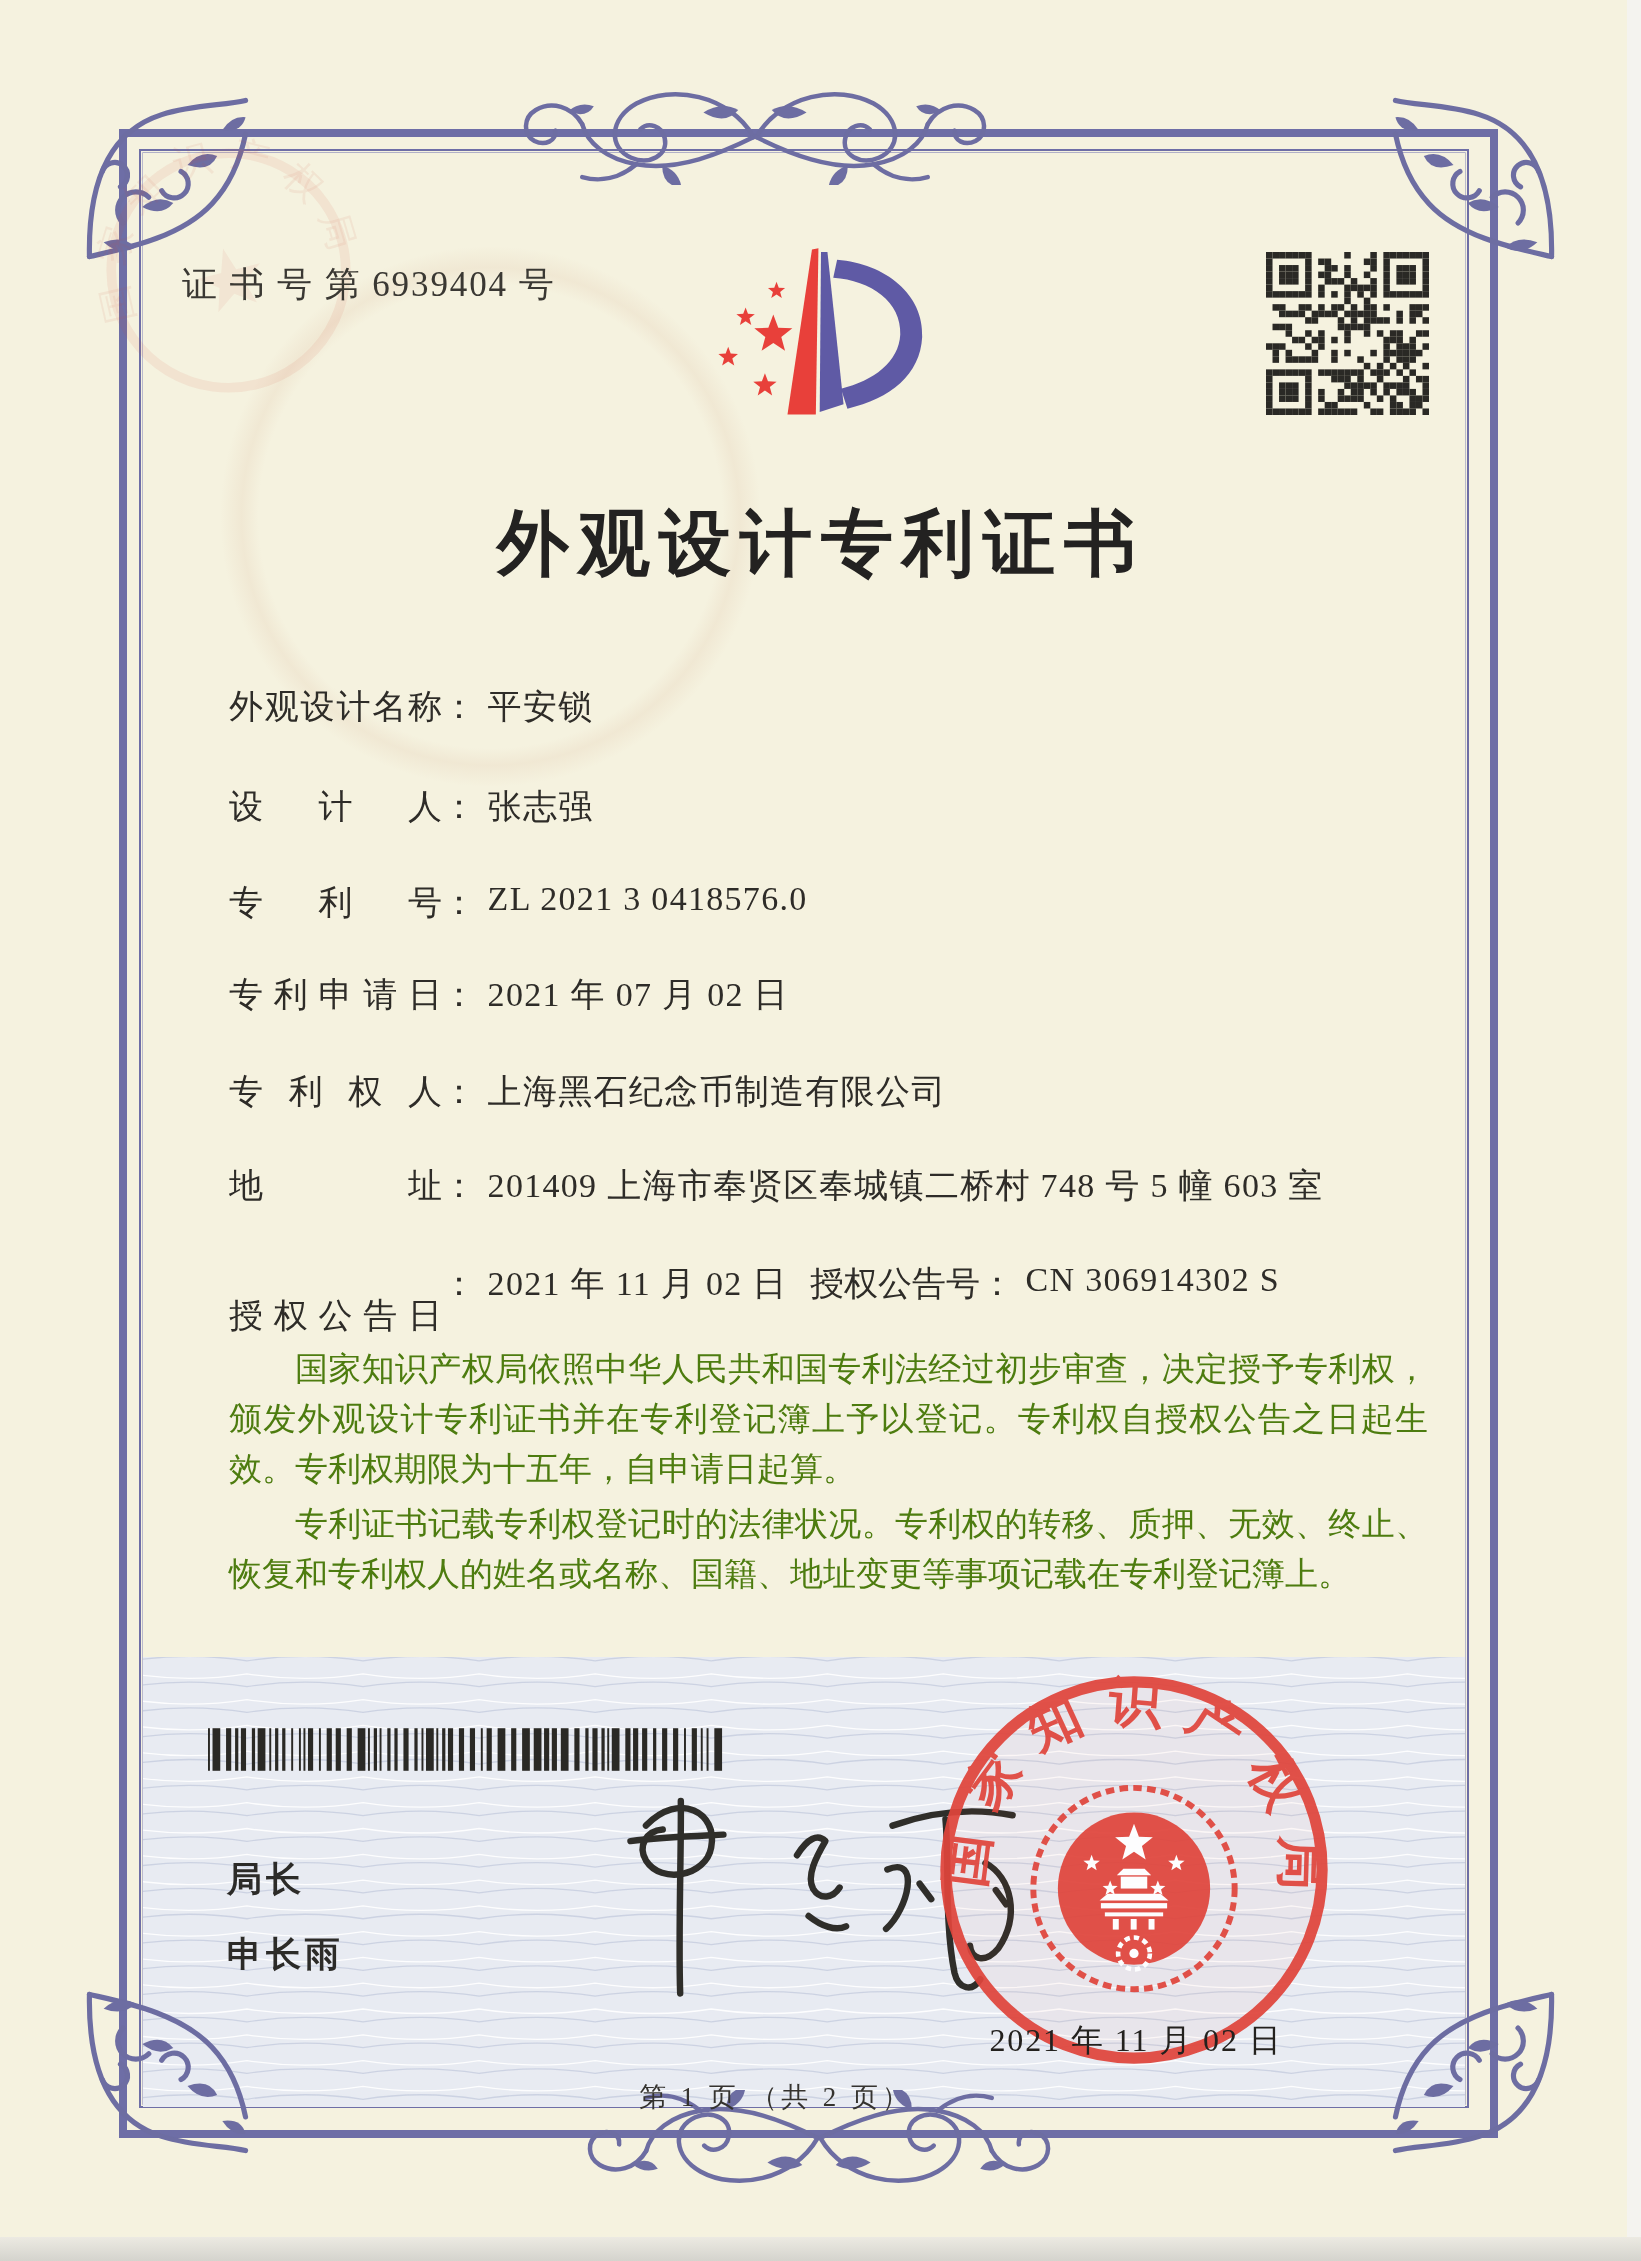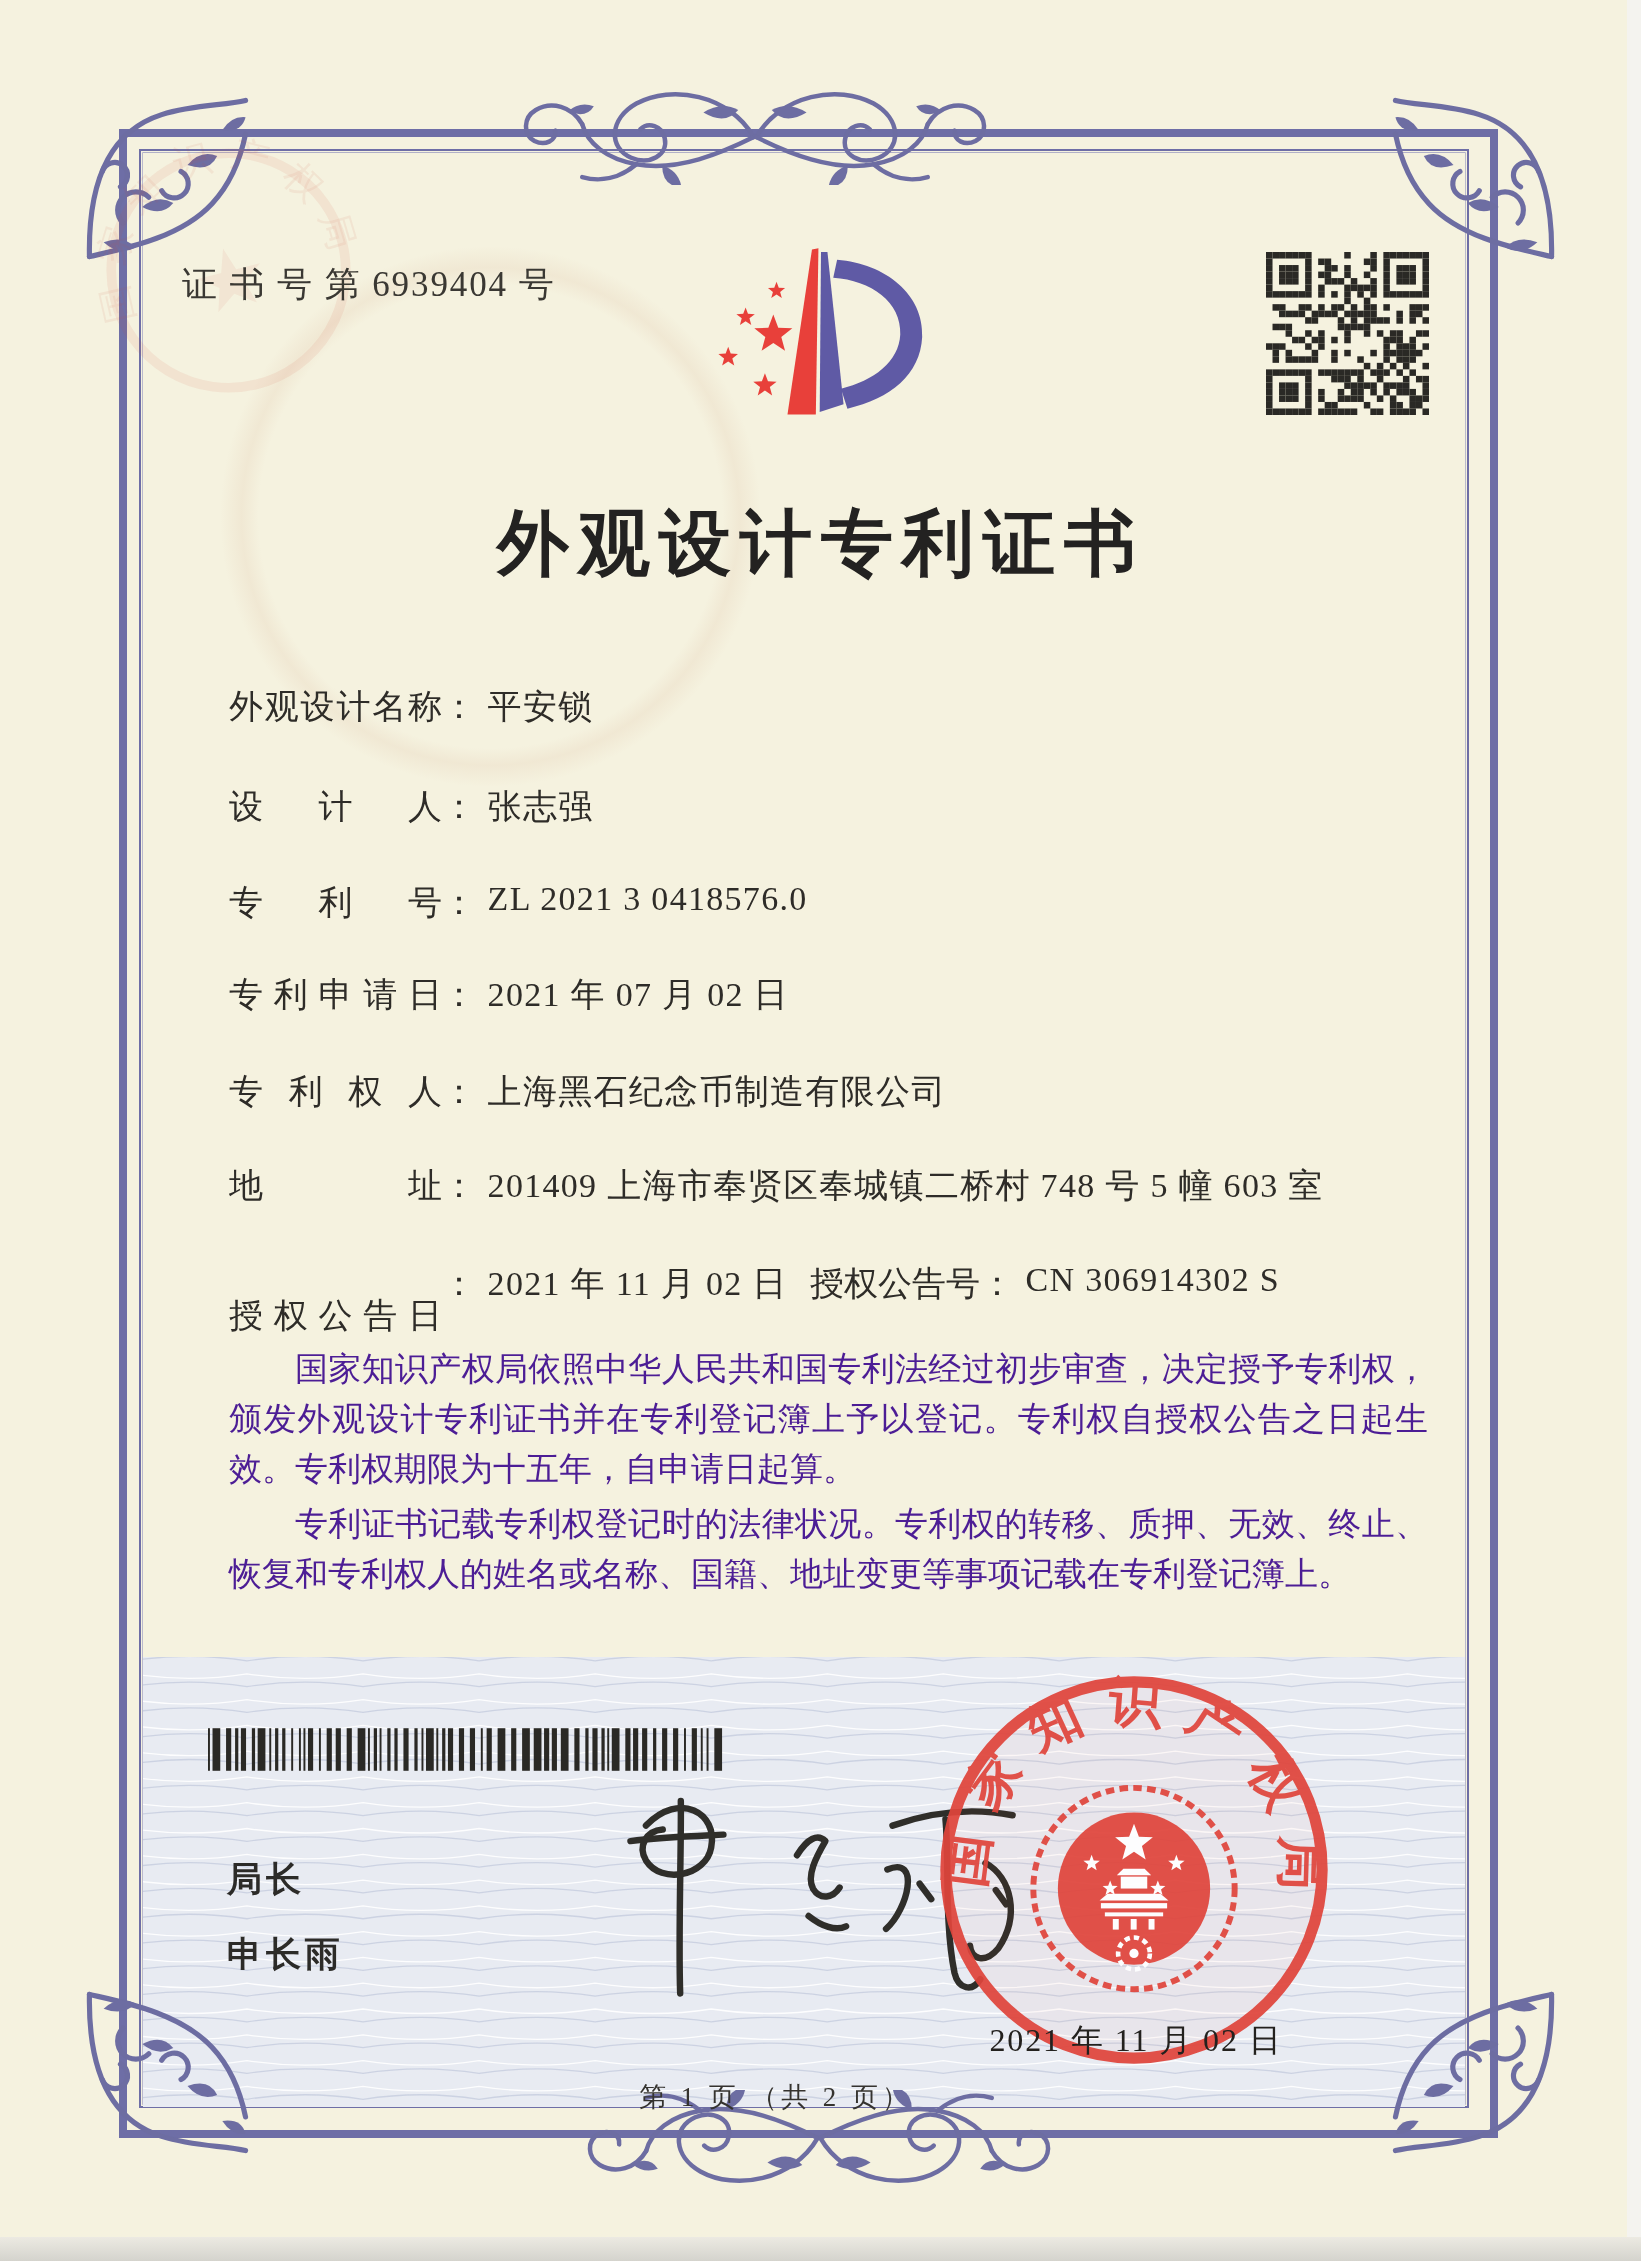--- a/index.html
+++ b/index.html
@@ -16,21 +16,21 @@
   .qr{left:1266px;top:252px;width:163px;height:163px;}
   .logo{left:705px;top:226px;width:232px;height:239px;}
   .title{left:0;top:496px;width:1642px;text-align:center;font-size:72px;font-weight:700;letter-spacing:9px;color:#232221;}
   
   .row{left:229px;width:1226px;height:45px;font-size:34px;white-space:nowrap;}
   .lbl{display:inline-block;width:213px;text-align:justify;text-align-last:justify;vertical-align:top;}
   .lbl2{display:inline-block;width:213px;text-align:justify;text-align-last:justify;vertical-align:top;margin-top:32px;}
   .colon{display:inline-block;vertical-align:top;}
   .val{display:inline-block;margin-left:11.6px;vertical-align:top;letter-spacing:1.3px;}
   .grant-no{position:absolute;left:581px;top:0;white-space:nowrap;}
-  .paras{left:229px;top:1344px;width:1199px;font-size:33px;line-height:50px;text-align:justify;color:#4c1d95;font-family:Liberation Serif, serif;}
+  .paras{left:229px;top:1344px;width:1199px;font-size:33px;line-height:50px;text-align:justify;color:#4d7c0f;font-family:Liberation Serif, serif;}
   .paras p{margin:0 0 5.2px 0;text-indent:2em;}
   
   .band{left:143px;top:1657px;width:1322px;height:450px;background:#e8ebf2;overflow:hidden;}
   .barcode{left:208px;top:1728px;width:516px;height:43px;}
   .director{left:227px;font-size:35px;font-family:"Liberation Sans","DejaVu Sans",sans-serif;font-weight:600;color:#2c2b28;letter-spacing:3.9px;}
   .sig{left:584px;top:1779px;width:497px;height:252px;}
   .seal{left:934px;top:1670px;width:400px;height:400px;opacity:.93;}
   .seal-date{left:949px;top:2019px;width:374px;text-align:center;font-size:32px;letter-spacing:1.9px;color:#23211e;}
   .page-info{left:0;top:2079px;width:1552px;text-align:center;font-size:27px;letter-spacing:3.9px;color:#35332f;}
   .back-note{left:0;top:2181px;width:1642px;text-align:center;font-size:31px;letter-spacing:6.5px;color:#2e2c28;}

